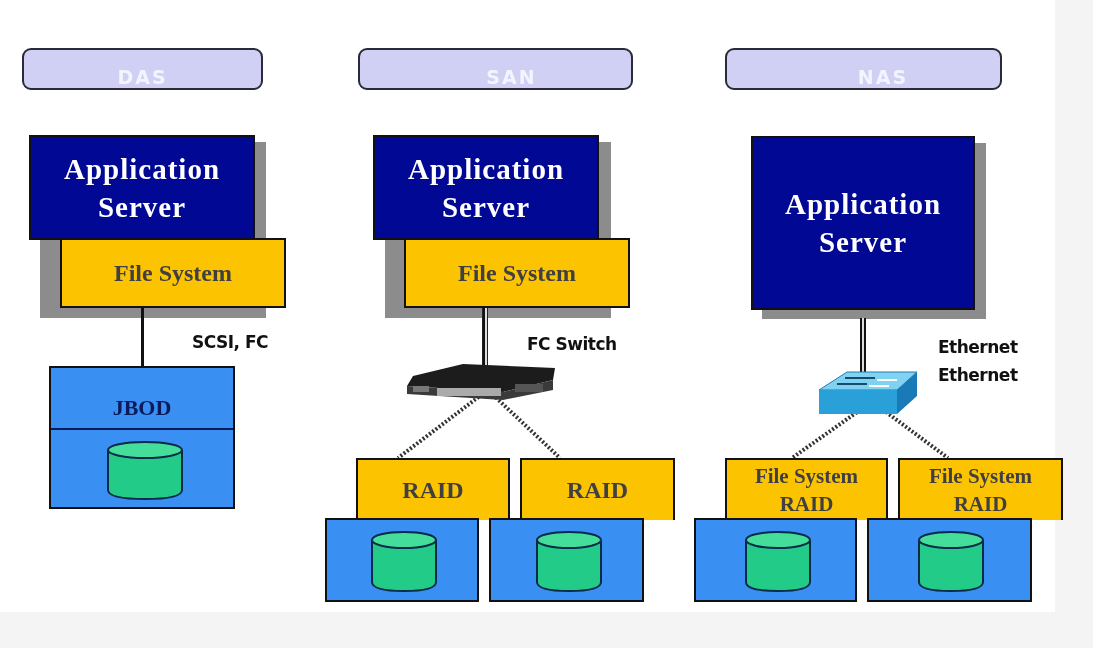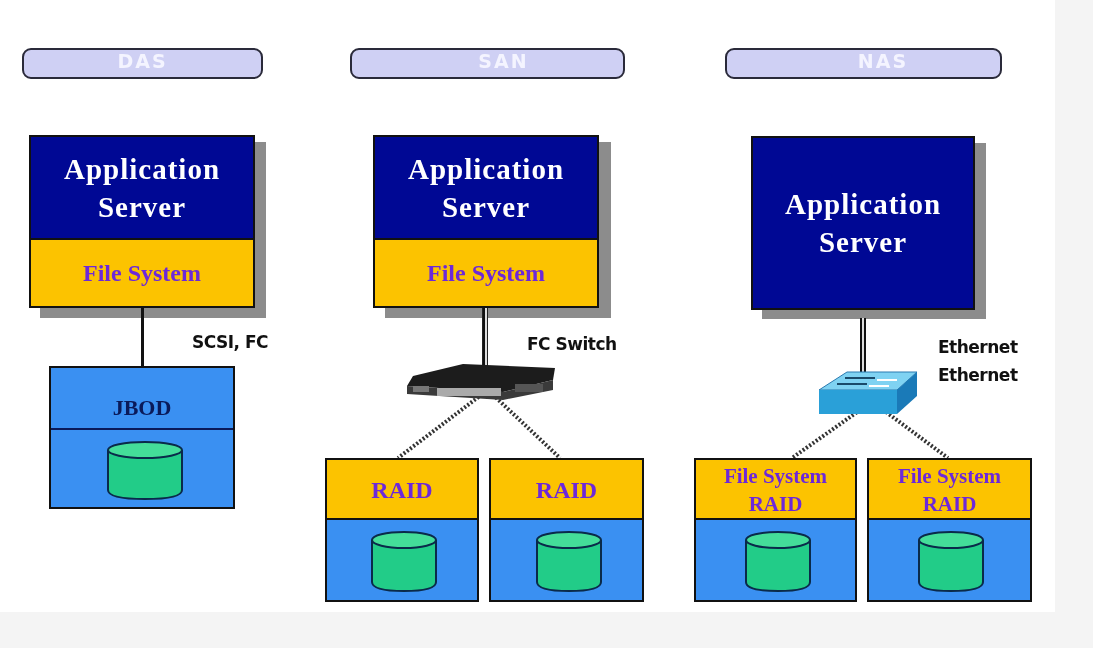--- a/index.html
+++ b/index.html
@@ -1,28 +1,28 @@
 <!DOCTYPE html>
 <html><head>
 <meta charset="utf-8">
 <style>
   html, body { margin:0; padding:0; }
   body { width:1093px; height:648px; background:#f4f4f4; position:relative; overflow:hidden;
          font-family:"Liberation Serif", serif; }
   #canvas { position:absolute; left:0; top:0; width:1055px; height:612px; background:#ffffff; }
   .abs { position:absolute; }
-  .pill { position:absolute; height:31px; background:#cfd0f4; border:2px solid #2a2a3a; border-radius:9px;
-          box-sizing:border-box; display:flex; align-items:flex-start; justify-content:center;
+  .pill { position:absolute; height:42px; background:#cfd0f4; border:2px solid #2a2a3a; border-radius:9px;
+          box-sizing:border-box; display:flex; align-items:flex-end; justify-content:center;
           font-family:"DejaVu Sans", sans-serif; font-weight:bold; font-size:19px; color:#f4f4ff; letter-spacing:2px; }
   .shadow { position:absolute; background:#8c8c8c; }
   .box { position:absolute; box-sizing:border-box; border:2px solid #111; }
   .navy { background:#000894; color:#fff; display:flex; align-items:center; justify-content:center; text-align:center;
           font-weight:bold; font-size:29px; line-height:38px; letter-spacing:1px; }
-  .gold { background:#fcc300; color:#6d28d9; display:flex; align-items:center; justify-content:center; text-align:center;
-          font-weight:bold; font-size:24px; line-height:28px; }
+  .gold { background:#fcc300; color:#404040; display:flex; align-items:center; justify-content:center; text-align:center;
+          font-weight:bold; font-size:24px; line-height:28px;margin-left:31px; }
   .blue { background:#3a90f2; }
   .jbod-label { color:#0a1a5a; font-weight:bold; font-size:22px;margin-top:19px; }
   .conn-label { position:absolute; font-family:"DejaVu Sans", sans-serif; font-weight:bold; font-size:17px; color:#111;
                 line-height:28px; letter-spacing:-0.5px; }
   .vline { position:absolute; background:#111; }
   svg { position:absolute; left:0; top:0; overflow:visible; }
 </style>
 </head>
 <body>
 
@@ -48,21 +48,21 @@
 
   <div class="box blue" style="left:49px;top:366px;width:186px;height:143px;">
     <div class="abs jbod-label" style="left:0;right:0;top:8px;text-align:center;">JBOD</div>
     <div class="abs" style="left:0;right:0;top:60px;height:2px;background:#0a1a5a;"></div>
     <svg width="80" height="62" style="left:54px;top:72px;">
       <path d="M3 10 L3 50 Q3 59 40 59 Q77 59 77 50 L77 10" fill="#22cc88" stroke="#0a2a4a" stroke-width="2"></path>
       <ellipse cx="40" cy="10" rx="37" ry="8" fill="#44dd99" stroke="#0a2a4a" stroke-width="2"></ellipse>
     </svg>
   </div>
 
-  <div class="pill" style="left:350px;top:48px;width:275px;padding-left:32px;">
+  <div class="pill" style="left:358px;top:48px;width:275px;padding-left:32px;">
     <span>SAN</span>
   </div>
 
   <div class="shadow" style="left:385px;top:142px;width:226px;height:176px;"></div>
   <div class="box navy" style="left:373px;top:135px;width:226px;height:105px;">
     <div>
       <div>Application</div>
       <div>Server</div>
     </div>
   </div>

